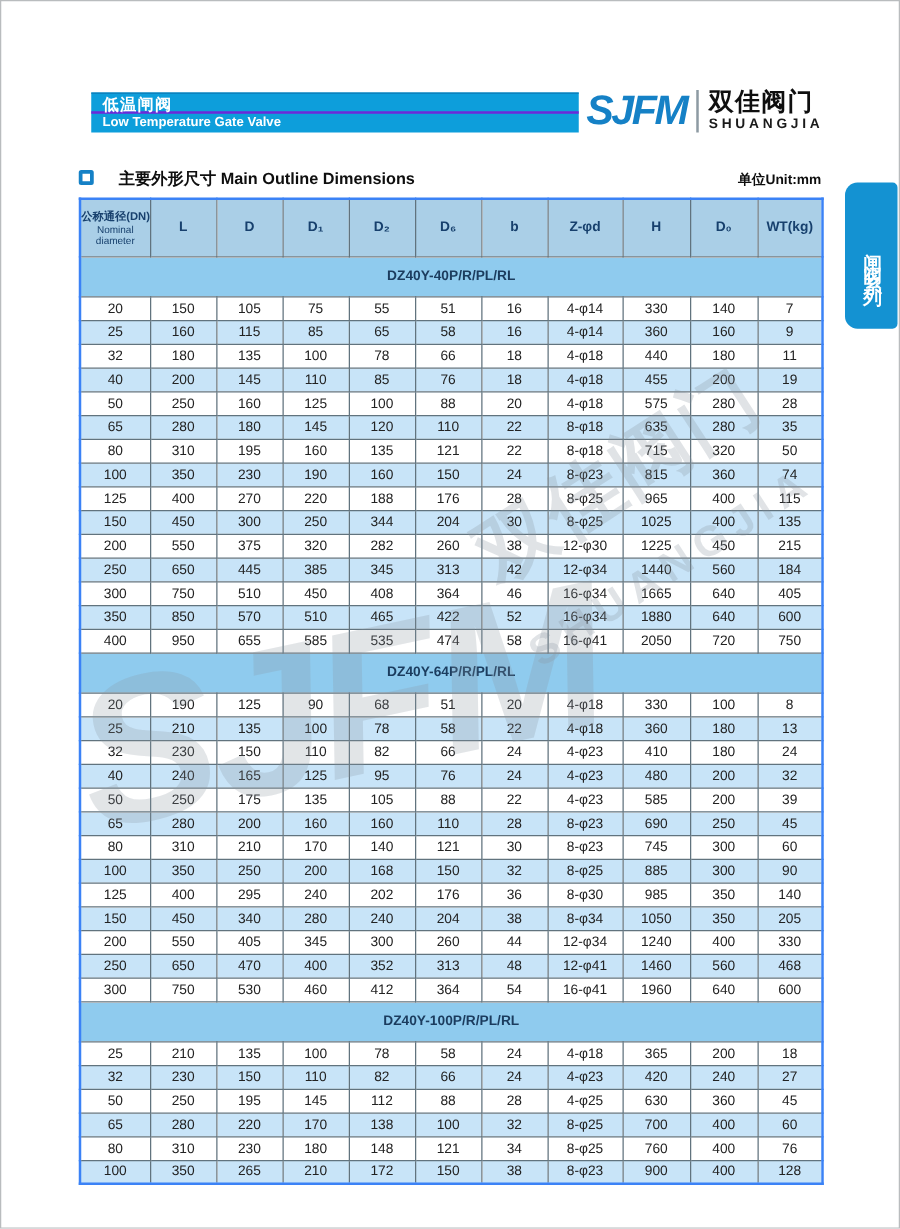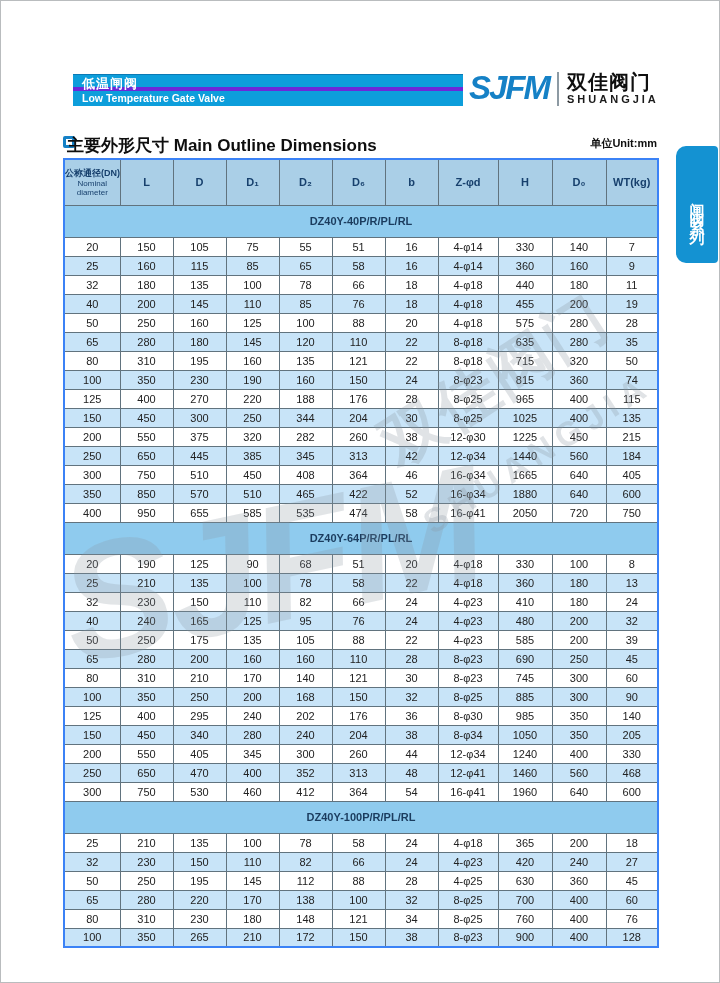--- a/index.html
+++ b/index.html
@@ -10,21 +10,21 @@
   }
 
   
   .banner {
     position:absolute; left:72px; top:73px; width:390px; height:32px;
     background:#0d9edb; border-top:1px solid #0b7ab5;
   }
   .banner .zh {
     display:block; height:16px; line-height:17px; padding-left:9px;
     color:#ffffff; font-size:13px; font-weight:bold; letter-spacing:1px;
-    border-bottom:4px solid #6d28d9;
+    border-bottom:2px solid #6d28d9;
   }
   .banner .en {
     display:block; height:14px; line-height:14px; padding-left:9px;
     color:#ffffff; font-size:10.5px; font-weight:bold;
   }
 
   
   .logo { position:absolute; left:468px; top:70px; height:36px; display:flex; align-items:stretch; }
   .logo .abbr {
     color:#1581c6; font-size:33px; font-weight:900; font-style:italic;
@@ -35,21 +35,21 @@
   .logo .name-zh { color:#0f0f0f; font-size:20px; font-weight:bold; letter-spacing:1px; line-height:21px; }
   .logo .name-en { color:#1a1a1a; font-size:11px; font-weight:bold; letter-spacing:3px; line-height:13px; }
 
   
   .section-bar { position:absolute; left:62px; top:133px; width:594px; height:18px; }
   .section-bar .bullet {
     position:absolute; left:0; top:2px; width:12px; height:12px;
     border:3px solid #1581c6; border-radius:2px; background:#ffffff;
   }
   .section-bar .title {
-    position:absolute; left:4px; top:0; font-size:17px; font-weight:bold; color:#0e0e0e;
+    position:absolute; left:32px; top:0; font-size:13px; font-weight:bold; color:#0e0e0e;
   }
   .section-bar .unit {
     position:absolute; right:0; top:2px; font-size:11px; font-weight:bold; color:#0e0e0e;
   }
 
   
   .side-tab {
     position:absolute; left:675px; top:145px; width:42px; height:117px;
     background:#1492d2; border-radius:10px 4px 4px 10px;
     display:flex; align-items:center; justify-content:center;

